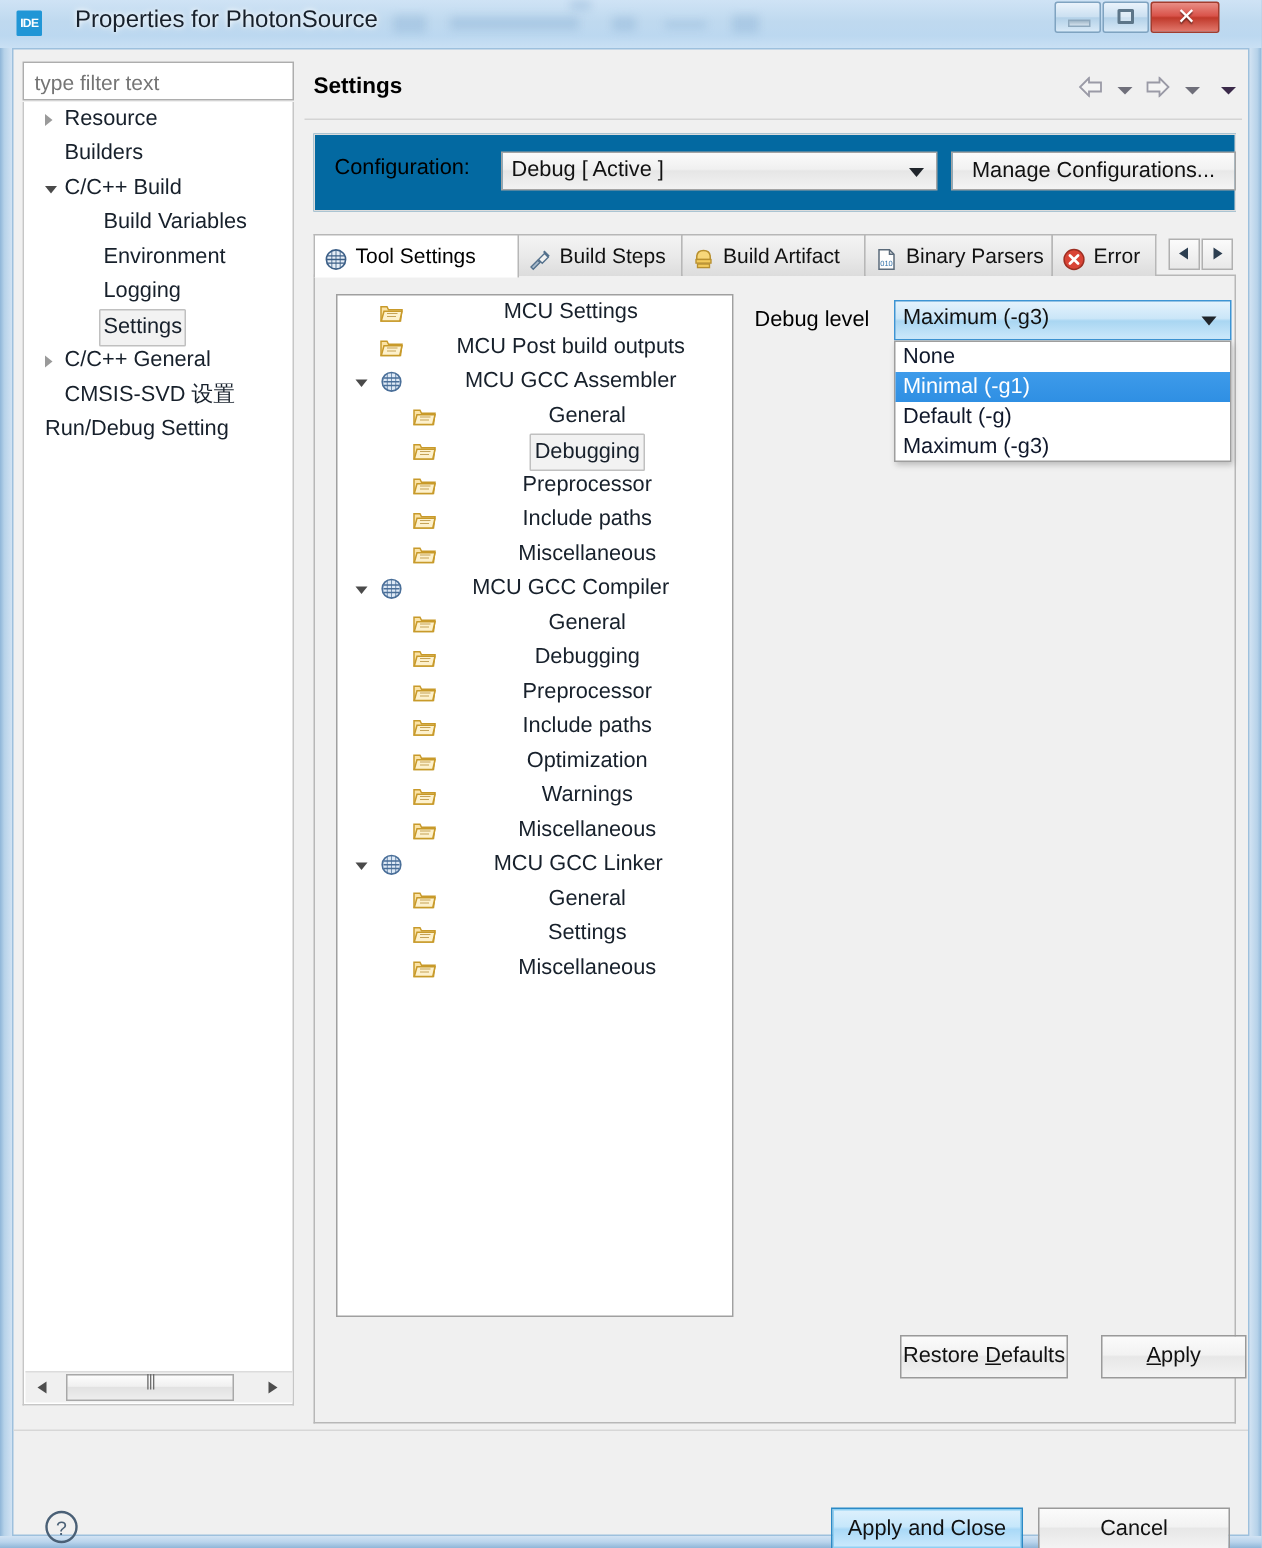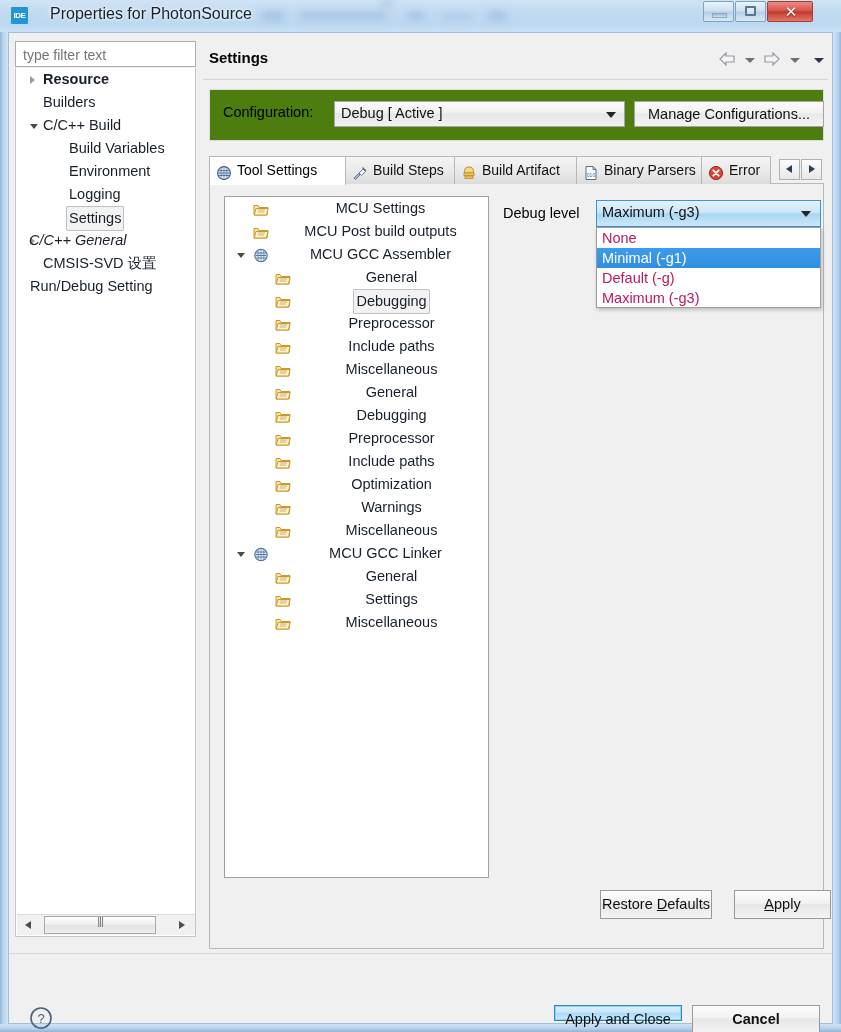--- a/index.html
+++ b/index.html
@@ -220,21 +220,21 @@
   #header-rule {
     position: absolute; left: 0; top: 38px; width: 625px; height: 1px;
     background: #d4d4d4;
   }
 
   
   #config-group {
     position: absolute; left: 6px; top: 48px;
     width: 615px; height: 52px;
     border: 1px solid #dcdcdc;
-    background: #4d7c0f;
+    background: #0369a1;
     box-sizing: border-box;
   }
   #config-label {
     position: absolute; left: 13px; top: 14px;
     font-size: 14.5px; color: #000;
   }
   #config-combo {
     position: absolute; left: 124px; top: 11px;
     width: 291px; height: 26px;
     border: 1px solid #a4a4a4;
@@ -372,21 +372,21 @@
     width: 225px; height: 81px;
     background: #fff;
     border: 1px solid #9e9e9e;
     box-sizing: border-box;
     z-index: 6;
     box-shadow: 1px 2px 4px rgba(0,0,0,.22);
   }
   #debug-list .opt {
     height: 20px; line-height: 20px;
     padding-left: 5px;
-    font-size: 14.5px; color: #be185d;
+    font-size: 14.5px; color: #0f172a;
     white-space: nowrap; cursor: default;
   }
   #debug-list .opt.hi {
     background: linear-gradient(180deg,#3e9bea 0%, #2f8fe3 100%);
     color: #fff;
   }
 
   
   #restore-btn {
     position: absolute; left: 390px; top: 706px;
@@ -414,39 +414,38 @@
   #footer-rule {
     position: absolute; left: 0; top: 920px; width: 823px; height: 1px;
     background: #d7d7d7;
   }
   #help-icon {
     position: absolute; left: 20px; top: 973px;
     width: 24px; height: 24px;
   }
   #apply-close-btn {
     position: absolute; left: 545px; top: 972px;
-    width: 128px; height: 16px;
+    width: 128px; height: 28px;
     border: 1px solid #2b8ac6;
     background: linear-gradient(180deg,#dff1fd 0%, #c6e7fb 45%, #a9d9f7 52%, #cdeafd 100%);
     box-sizing: border-box;
     font-size: 14.5px; color: #111;
     line-height: 26px; text-align: center;
     cursor: default;
     box-shadow: 0 0 0 1px #8fd0f3 inset;
   }
   #cancel-btn {
     position: absolute; left: 683px; top: 972px;
     width: 128px; height: 28px;
     border: 1px solid #9a9a9a;
     background: linear-gradient(180deg,#fbfbfb 0%, #f2f2f2 45%, #e7e7e7 50%, #f3f3f3 100%);
     box-sizing: border-box;
     font-size: 14.5px; color: #111;
     line-height: 26px; text-align: center;
     cursor: default;
-    font-weight: bold;
   }
 </style>
 </head>
 <body>
 
 <div id="window">
 
   <div id="frame-left" class="glass-border"></div>
   <div id="frame-right" class="glass-border"></div>
   <div id="frame-bottom" class="glass-border"></div>
@@ -470,28 +469,28 @@
   </div>
 
   <div id="client">
 
     <div id="left-panel">
       <div id="filter-box">
         <input id="filter-input" type="text" placeholder="type filter text" style="">
       </div>
       <div id="left-tree">
         <div id="left-tree-items">
-            <div class="ltree-item" style="padding-left: 10px; font-weight: bold;"><span class="arrow-collapsed" style="left: 14px;"></span><span class="lbl" style="margin-left: 14px;">Resource</span></div>
+            <div class="ltree-item" style="padding-left: 10px;"><span class="arrow-collapsed" style="left: 14px;"></span><span class="lbl" style="margin-left: 14px;">Resource</span></div>
             <div class="ltree-item" style="padding-left: 10px;"><span class="lbl" style="margin-left: 14px;">Builders</span></div>
             <div class="ltree-item" style="padding-left: 10px;"><span class="arrow-expanded" style="left: 14px;"></span><span class="lbl" style="margin-left: 14px;">C/C++ Build</span></div>
             <div class="ltree-item" style="padding-left: 36px;"><span class="lbl" style="margin-left: 14px;">Build Variables</span></div>
             <div class="ltree-item" style="padding-left: 36px;"><span class="lbl" style="margin-left: 14px;">Environment</span></div>
             <div class="ltree-item" style="padding-left: 36px;"><span class="lbl" style="margin-left: 14px;">Logging</span></div>
             <div class="ltree-item sel" style="padding-left: 36px;"><span class="lbl" style="margin-left: 14px;">Settings</span></div>
-            <div class="ltree-item" style="padding-left: 10px;"><span class="arrow-collapsed" style="left: 14px;"></span><span class="lbl" style=" font-style: italic;">C/C++ General</span></div>
+            <div class="ltree-item" style="padding-left: 10px;"><span class="arrow-collapsed" style="left: 14px;"></span><span class="lbl" style="margin-left: 14px;">C/C++ General</span></div>
             <div class="ltree-item" style="padding-left: 10px;"><span class="lbl" style="margin-left: 14px;">CMSIS-SVD 设置</span></div>
             <div class="ltree-item" style="padding-left: 10px;"><span class="lbl" style="margin-left: 1px;">Run/Debug Setting</span></div>
           </div>
         <div id="hscroll">
           <div class="arrowbtn left">
               <i></i>
             </div>
           <div class="thumb"></div>
           <div class="arrowbtn right">
               <i></i>
@@ -622,20 +621,25 @@
                 <div class="ttree-item" style="padding-left: 50px;"><span class="icon-folder" style="left: 50px;"><svg width="16" height="15" viewBox="0 0 16 15">
                       <path d="M1 3.5 L1 13 L14 13 L15 5.5 L6 5.5 L5 3.5 Z" fill="#fbe3a6" stroke="#c89a2a" stroke-width="1"></path>
                       <path d="M3 6.5 L15 6.5 L13.5 13 L1.2 13 Z" fill="#fdf1cd" stroke="#c89a2a" stroke-width="1"></path>
                       <path d="M5 8 h7 M5 10 h6" stroke="#b8903a" stroke-width=".8" opacity=".8"></path>
                     </svg></span><span class="tl" style="margin-left: 20px;">Include paths</span></div>
                 <div class="ttree-item" style="padding-left: 50px;"><span class="icon-folder" style="left: 50px;"><svg width="16" height="15" viewBox="0 0 16 15">
                       <path d="M1 3.5 L1 13 L14 13 L15 5.5 L6 5.5 L5 3.5 Z" fill="#fbe3a6" stroke="#c89a2a" stroke-width="1"></path>
                       <path d="M3 6.5 L15 6.5 L13.5 13 L1.2 13 Z" fill="#fdf1cd" stroke="#c89a2a" stroke-width="1"></path>
                       <path d="M5 8 h7 M5 10 h6" stroke="#b8903a" stroke-width=".8" opacity=".8"></path>
                     </svg></span><span class="tl" style="margin-left: 20px;">Miscellaneous</span></div>
+                <div class="ttree-item" style="padding-left: 28px;"><span class="arrow-expanded" style="left: 12px;"></span><span class="icon-tool" style="left: 28px;"><svg width="16" height="15" viewBox="0 0 16 15">
+                      <circle cx="8" cy="7.5" r="6.2" fill="#dfeaf6" stroke="#4a6f99" stroke-width="1.1"></circle>
+                      <path d="M3 5 L13 5 M2.6 7.5 L13.4 7.5 M3 10 L13 10" stroke="#4a6f99" stroke-width=".9"></path>
+                      <path d="M8 1.4 L8 13.6 M5.2 1.9 L5.2 13.1 M10.8 1.9 L10.8 13.1" stroke="#4a6f99" stroke-width=".7" opacity=".75"></path>
+                    </svg></span><span class="tl" style="margin-left: 20px;">MCU GCC Compiler</span></div>
                 <div class="ttree-item" style="padding-left: 50px;"><span class="icon-folder" style="left: 50px;"><svg width="16" height="15" viewBox="0 0 16 15">
                       <path d="M1 3.5 L1 13 L14 13 L15 5.5 L6 5.5 L5 3.5 Z" fill="#fbe3a6" stroke="#c89a2a" stroke-width="1"></path>
                       <path d="M3 6.5 L15 6.5 L13.5 13 L1.2 13 Z" fill="#fdf1cd" stroke="#c89a2a" stroke-width="1"></path>
                       <path d="M5 8 h7 M5 10 h6" stroke="#b8903a" stroke-width=".8" opacity=".8"></path>
                     </svg></span><span class="tl" style="margin-left: 20px;">General</span></div>
                 <div class="ttree-item" style="padding-left: 50px;"><span class="icon-folder" style="left: 50px;"><svg width="16" height="15" viewBox="0 0 16 15">
                       <path d="M1 3.5 L1 13 L14 13 L15 5.5 L6 5.5 L5 3.5 Z" fill="#fbe3a6" stroke="#c89a2a" stroke-width="1"></path>
                       <path d="M3 6.5 L15 6.5 L13.5 13 L1.2 13 Z" fill="#fdf1cd" stroke="#c89a2a" stroke-width="1"></path>
                       <path d="M5 8 h7 M5 10 h6" stroke="#b8903a" stroke-width=".8" opacity=".8"></path>
                     </svg></span><span class="tl" style="margin-left: 20px;">Debugging</span></div>

